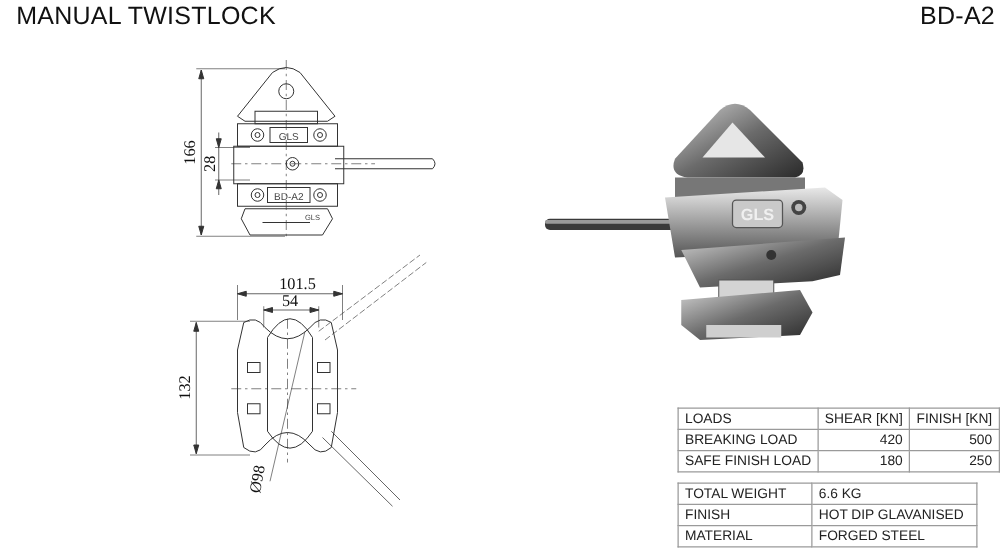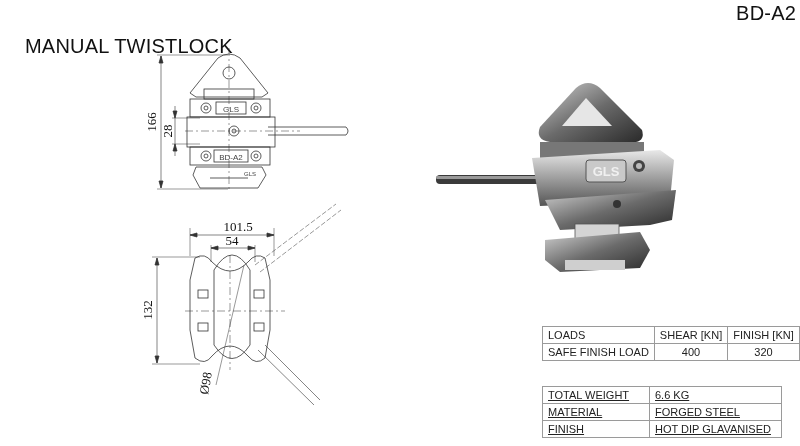--- a/index.html
+++ b/index.html
@@ -1,25 +1,25 @@
 <!DOCTYPE html>
 <html><head>
 <meta charset="utf-8">
 <style>
   html,body{margin:0;padding:0;background:#fff;}
   body{width:800px;height:446px;position:relative;overflow:hidden;font-family:"Liberation Sans",sans-serif;color:#111;}
   .title{position:absolute;top:2px;font-size:20px;font-family:"Liberation Sans",sans-serif;color:#111;letter-spacing:0.2px;}
-  #title-left{left:25px;margin-top:33px;}
+  #title-left{left:13px;}
   #title-right{right:4px;}
   svg{position:absolute;left:0;top:0;}
   table{position:absolute;border-collapse:collapse;font-size:11px;font-family:"Liberation Sans",sans-serif;color:#222;}
   td{border:1px solid #9a9a9a;padding:1px 5px;height:14px;white-space:nowrap;}
   #loads-table{left:542px;top:326px;width:240px;}
-  #props-table{left:542px;top:386px;width:240px;text-decoration:underline;}
-  .c{text-align:center;}
+  #props-table{left:542px;top:386px;width:240px;}
+  .c{text-align:right;}
   .dim{font-family:"Liberation Serif",serif;font-size:13px;fill:#111;}
 </style>
 </head>
 <body>
 
 <div id="title-left" class="title">MANUAL TWISTLOCK</div>
 <div id="title-right" class="title">BD-A2</div>
 
 <svg width="800" height="446">
 
@@ -141,35 +141,40 @@
 </svg>
 
 <table id="loads-table">
   <tbody>
       <tr>
     <td>LOADS</td>
     <td class="c">SHEAR [KN]</td>
     <td class="c">FINISH [KN]</td>
   </tr>
   <tr>
+    <td>BREAKING LOAD</td>
+    <td class="c">420</td>
+    <td class="c">500</td>
+  </tr>
+  <tr>
     <td>SAFE FINISH LOAD</td>
-    <td class="c">400</td>
-    <td class="c">320</td>
+    <td class="c">180</td>
+    <td class="c">250</td>
   </tr>
 </tbody>
   </table>
 
 <table id="props-table">
   <tbody>
       <tr>
     <td style="width:96px">TOTAL WEIGHT</td>
     <td>6.6 KG</td>
   </tr>
   <tr>
+    <td>FINISH</td>
+    <td>HOT DIP GLAVANISED</td>
+  </tr>
+  <tr>
     <td>MATERIAL</td>
     <td>FORGED STEEL</td>
-  </tr>
-  <tr>
-    <td>FINISH</td>
-    <td>HOT DIP GLAVANISED</td>
   </tr>
 </tbody>
   </table>
 
 </body></html>

